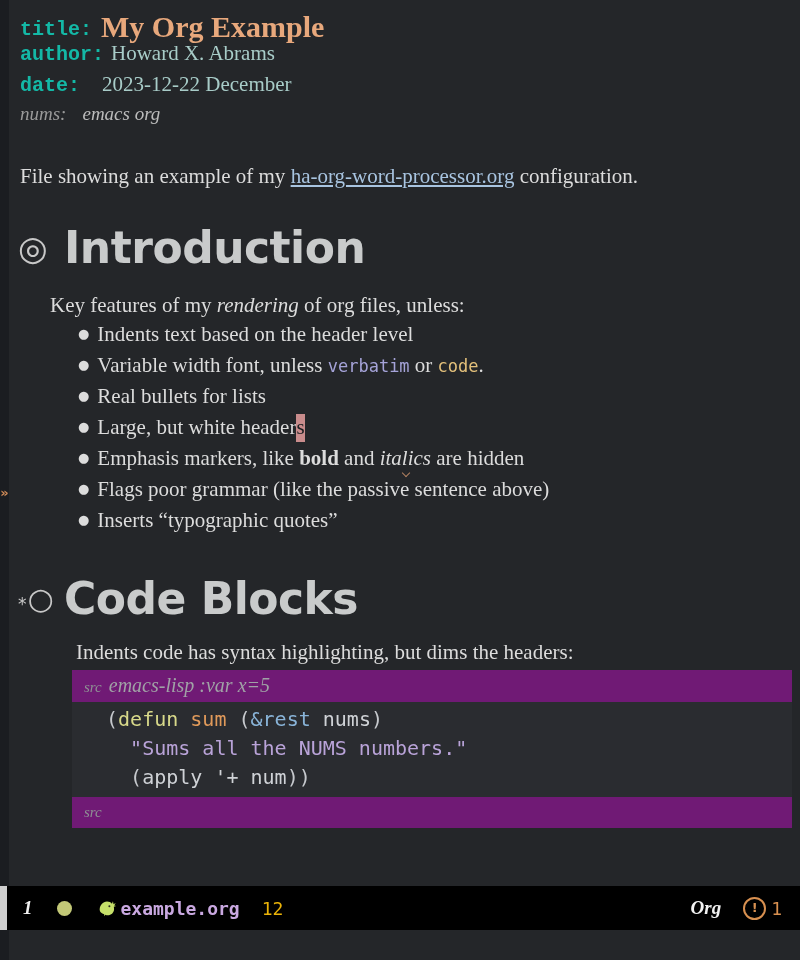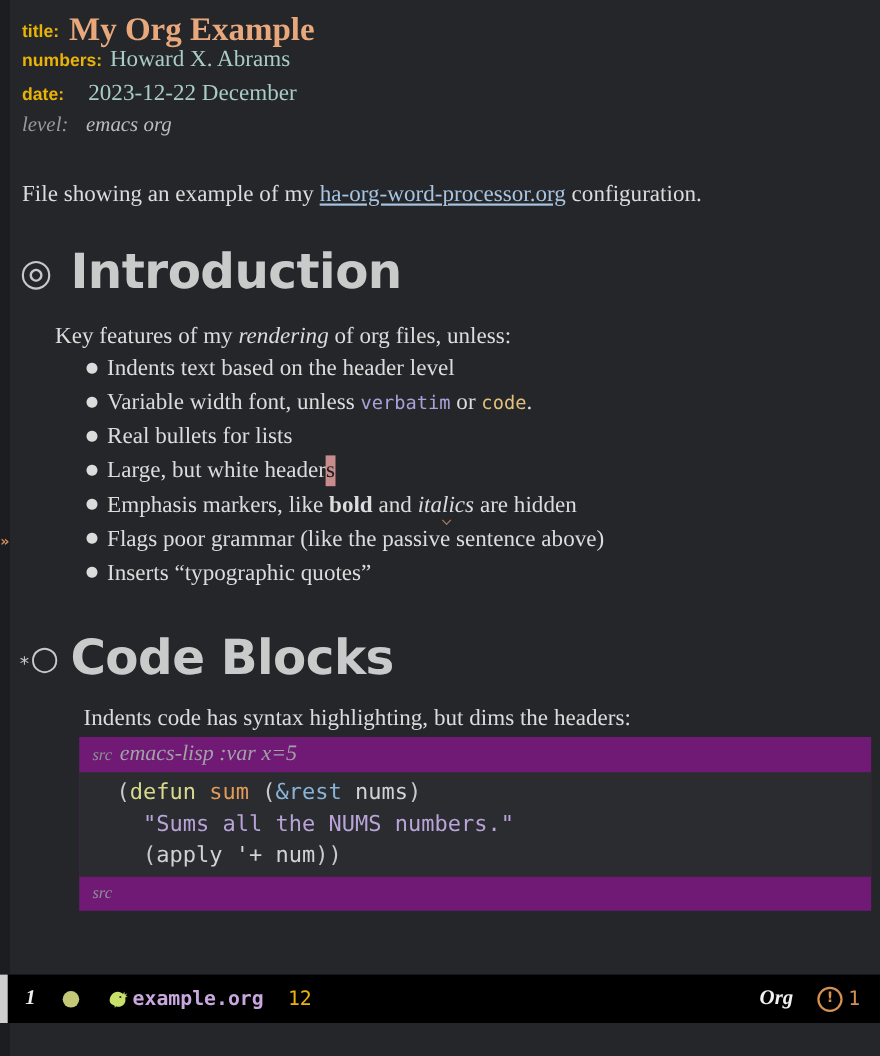--- a/index.html
+++ b/index.html
@@ -58,24 +58,24 @@
     z-index: 2;
   }
 
   
   .kwline {
     display: flex;
     align-items: baseline;
     height: 31px;
   }
   .kw {
-    font-family: Liberation Sans, sans-serif;
-    font-size: 16px;
-    font-weight: bold;
-    color: #eab308;
+    font-family: Liberation Mono, monospace;
+    font-size: 20px;
+    font-weight: bold;
+    color: #14b8a6;
     white-space: pre;
   }
   .kw-tags {
     font-family: "Liberation Serif", serif;
     font-style: italic;
     font-size: 19px;
     font-weight: normal;
     color: #9a9a9a;
     white-space: pre;
   }
@@ -379,33 +379,33 @@
 
     <div class="content">
 
       <div class="kwline">
         <span class="kw">title:</span>
         <span style="width:9px;"></span>
         <span class="kwval-title">My Org Example</span>
       </div>
 
       <div class="kwline">
-        <span class="kw">numbers:</span>
+        <span class="kw">author:</span>
         <span style="width:7px;"></span>
         <span class="kwval">Howard X. Abrams</span>
       </div>
 
       <div class="kwline">
         <span class="kw">date:</span>
         <span style="width:22px;"></span>
         <span class="kwval">2023-12-22 December</span>
       </div>
 
       <div class="kwline">
-        <span class="kw kw-tags">level:</span>
+        <span class="kw kw-tags">nums:</span>
         <span style="width:16px;"></span>
         <span class="kwval-tags">emacs org</span>
       </div>
 
       <div class="para"><span>File showing an example of my </span><span class="link">ha-org-word-processor.org</span><span> configuration.</span></div>
 
       <div class="h1">
         <span class="h1-bullet">◎</span>
         <span class="h1-text">Introduction</span>
       </div>

